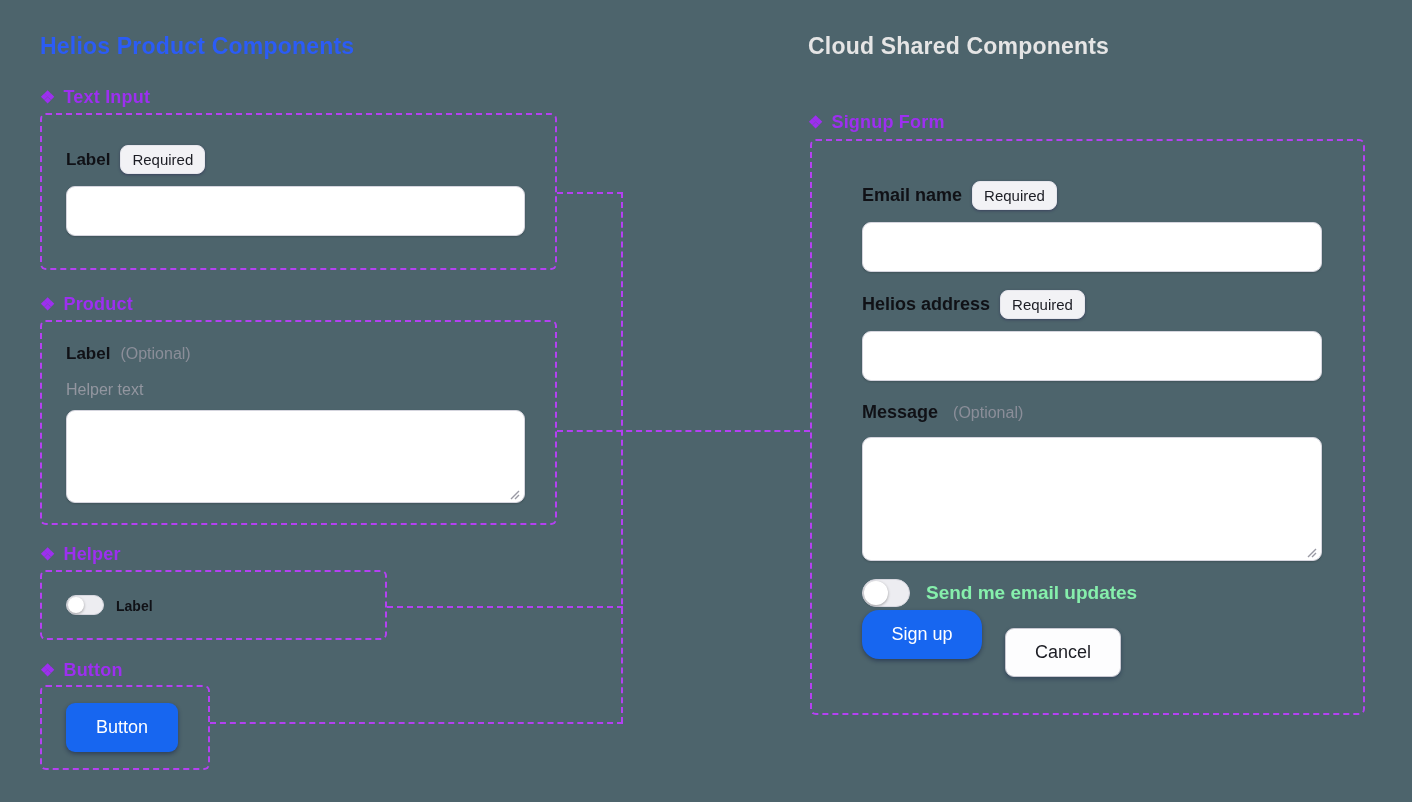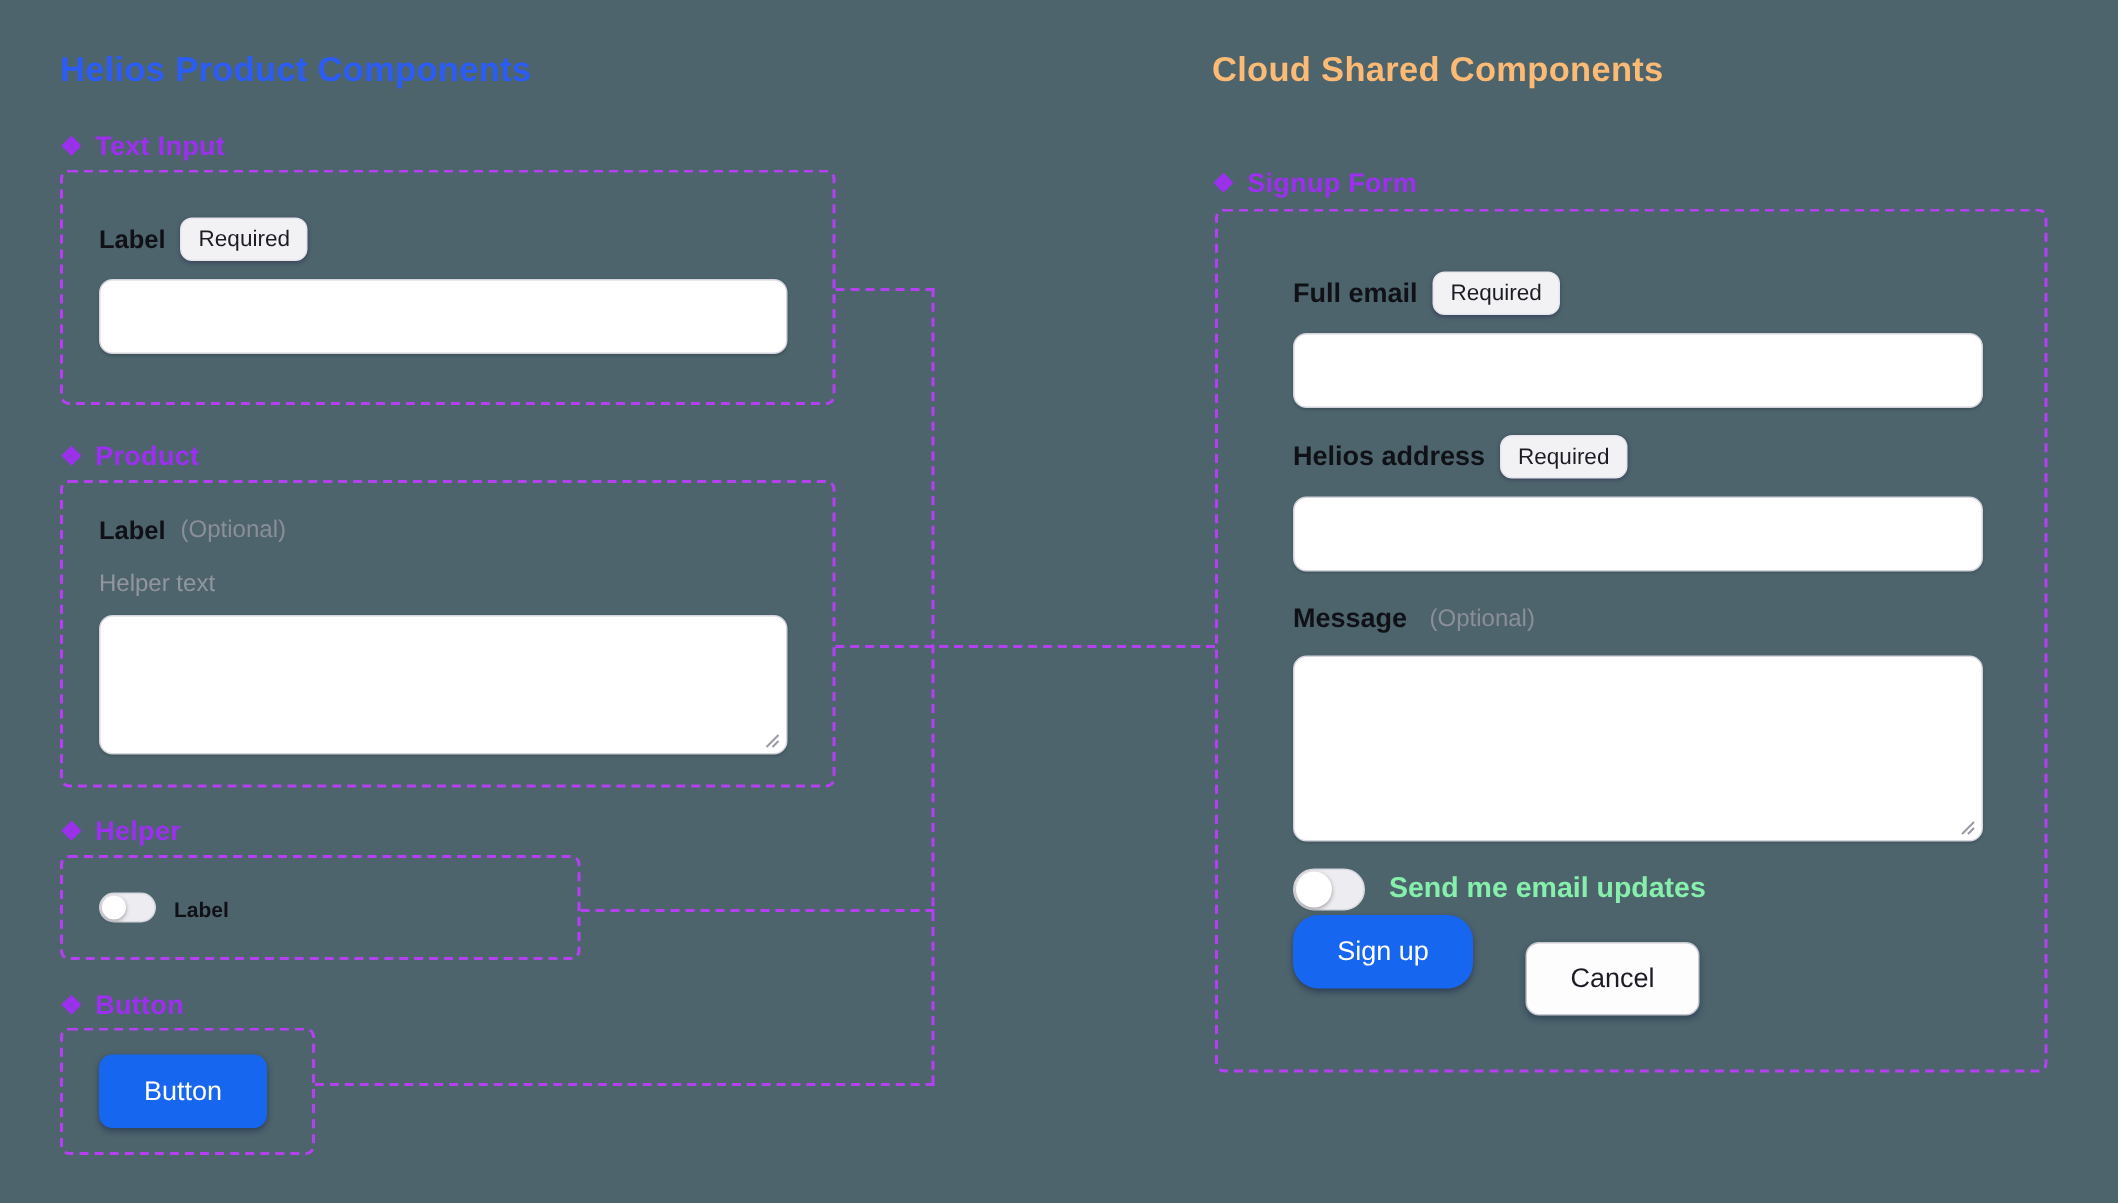--- a/index.html
+++ b/index.html
@@ -7,21 +7,21 @@
   body {
     font-family: "Liberation Sans", sans-serif;
     background:#4d646c;
     position:relative;
     overflow:hidden;
   }
   .canvas { position:absolute; inset:0; width:1412px; height:718px; }
 
   .page-title { position:absolute; font-size:23px; font-weight:bold; letter-spacing:.2px; }
   .title-blue { color:#2b5cf6; }
-  .title-dark { color:#fdba74; }
+  .title-dark { color:#e5e5e5; }
 
   .section-header {
     position:absolute; display:flex; align-items:center; gap:8px;
     font-size:18px; font-weight:bold; color:#9d2ff0; letter-spacing:.2px;
   }
   .component-icon { font-size:17px; color:#9d2ff0; line-height:1; }
 
   .dashed-box {
     position:absolute; border:2px dashed #b440f2; border-radius:6px;
     background:transparent;
@@ -142,21 +142,21 @@
   <div class="dashed-box" style="left:40px; top:685px; width:170px; height:85px;"></div>
   <button class="btn btn-primary" style="left:66px; top:703px; width:112px; height:49px;">Button</button>
 
   <div class="section-header" style="left:808px; top:112px;">
     <span class="component-icon">❖</span>
     <span>Signup Form</span>
   </div>
   <div class="dashed-box" style="left:810px; top:139px; width:555px; height:576px;"></div>
 
   <div class="label-row" style="left:862px; top:181px;">
-    <span class="field-label lg">Full email</span>
+    <span class="field-label lg">Email name</span>
     <span class="badge">Required</span>
   </div>
   <input class="text-input" style="left: 862px; top: 222px; width: 460px; height: 50px;" value="">
 
   <div class="label-row" style="left:862px; top:290px;">
     <span class="field-label lg">Helios address</span>
     <span class="badge">Required</span>
   </div>
   <input class="text-input" style="left: 862px; top: 331px; width: 460px; height: 50px;" value="">
 
@@ -170,15 +170,15 @@
         <path d="M3 11 L11 3 M7 11 L11 7" stroke="#9a9aa4" stroke-width="1.4" fill="none"></path>
       </svg>
   </span>
 
   <div class="toggle lg" style="left:862px; top:579px;">
     <span class="knob"></span>
   </div>
   <div class="toggle-label-lg" style="left:926px; top:582px;">Send me email updates</div>
 
   <button class="btn btn-primary" style="left:862px; top:610px; width:120px; height:49px;border-radius:17px;">Sign up</button>
-  <button class="btn btn-secondary" style="left:1005px; top:628px; width:116px; height:49px;margin-left:12px;">Cancel</button>
+  <button class="btn btn-secondary" style="left:1005px; top:628px; width:116px; height:49px;">Cancel</button>
 
 </div>
 
 </body></html>

